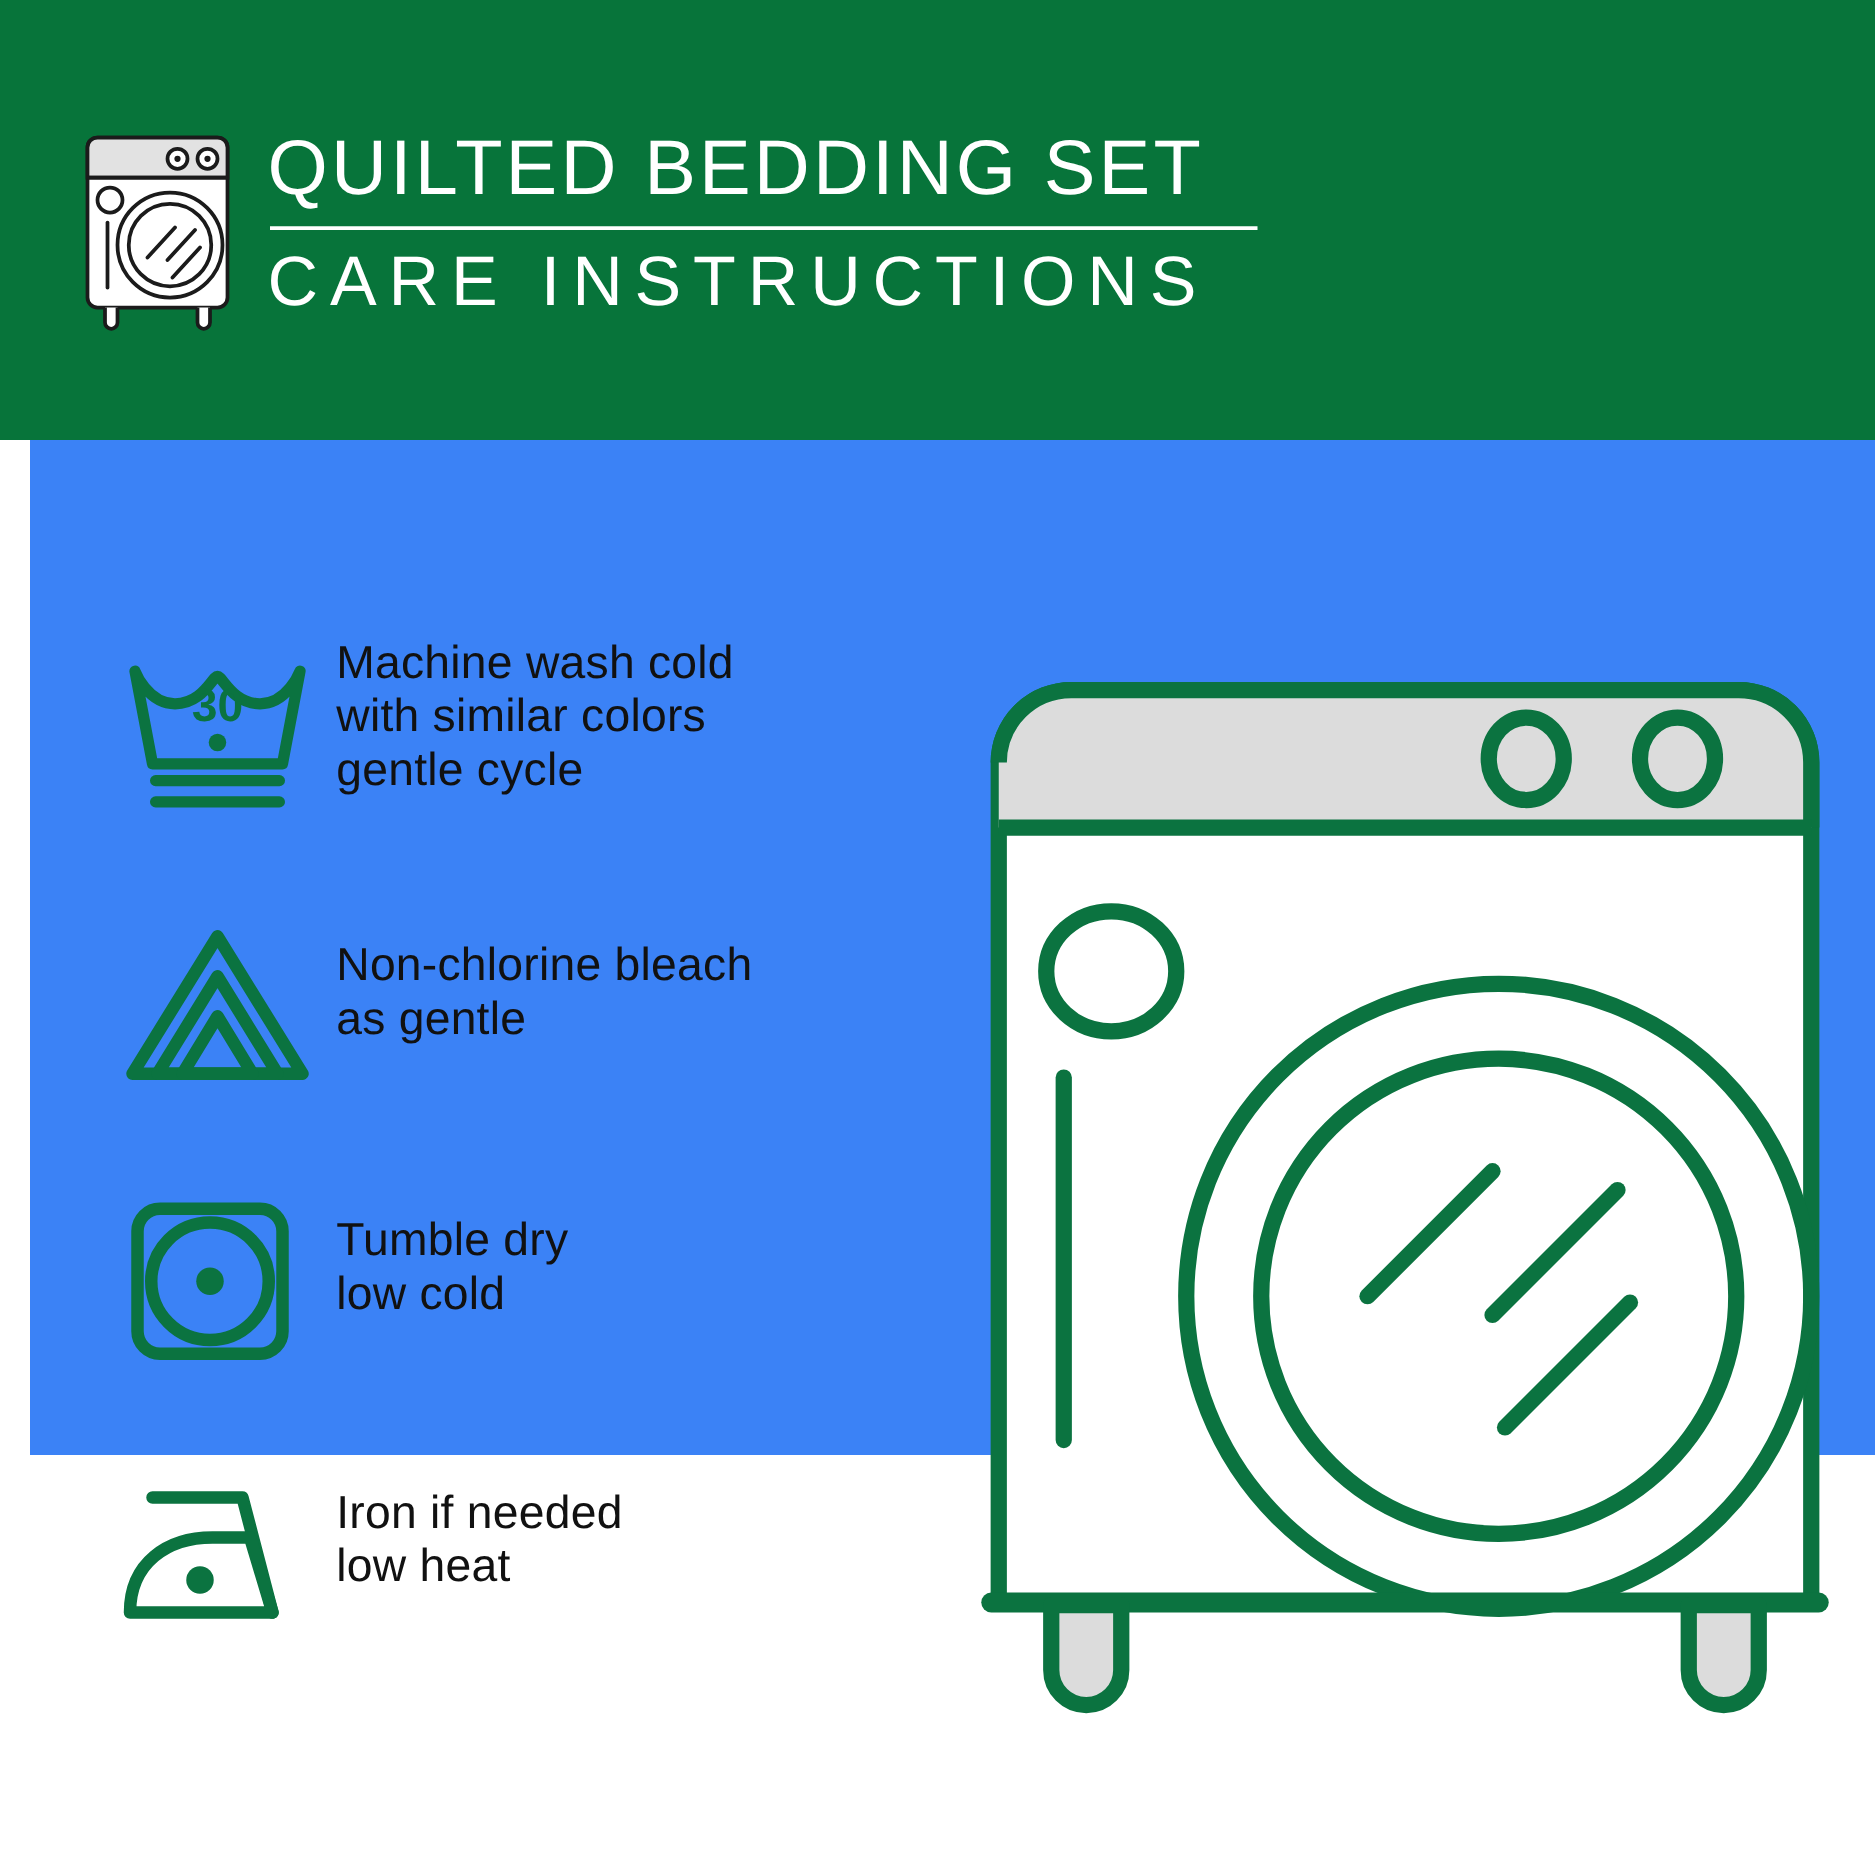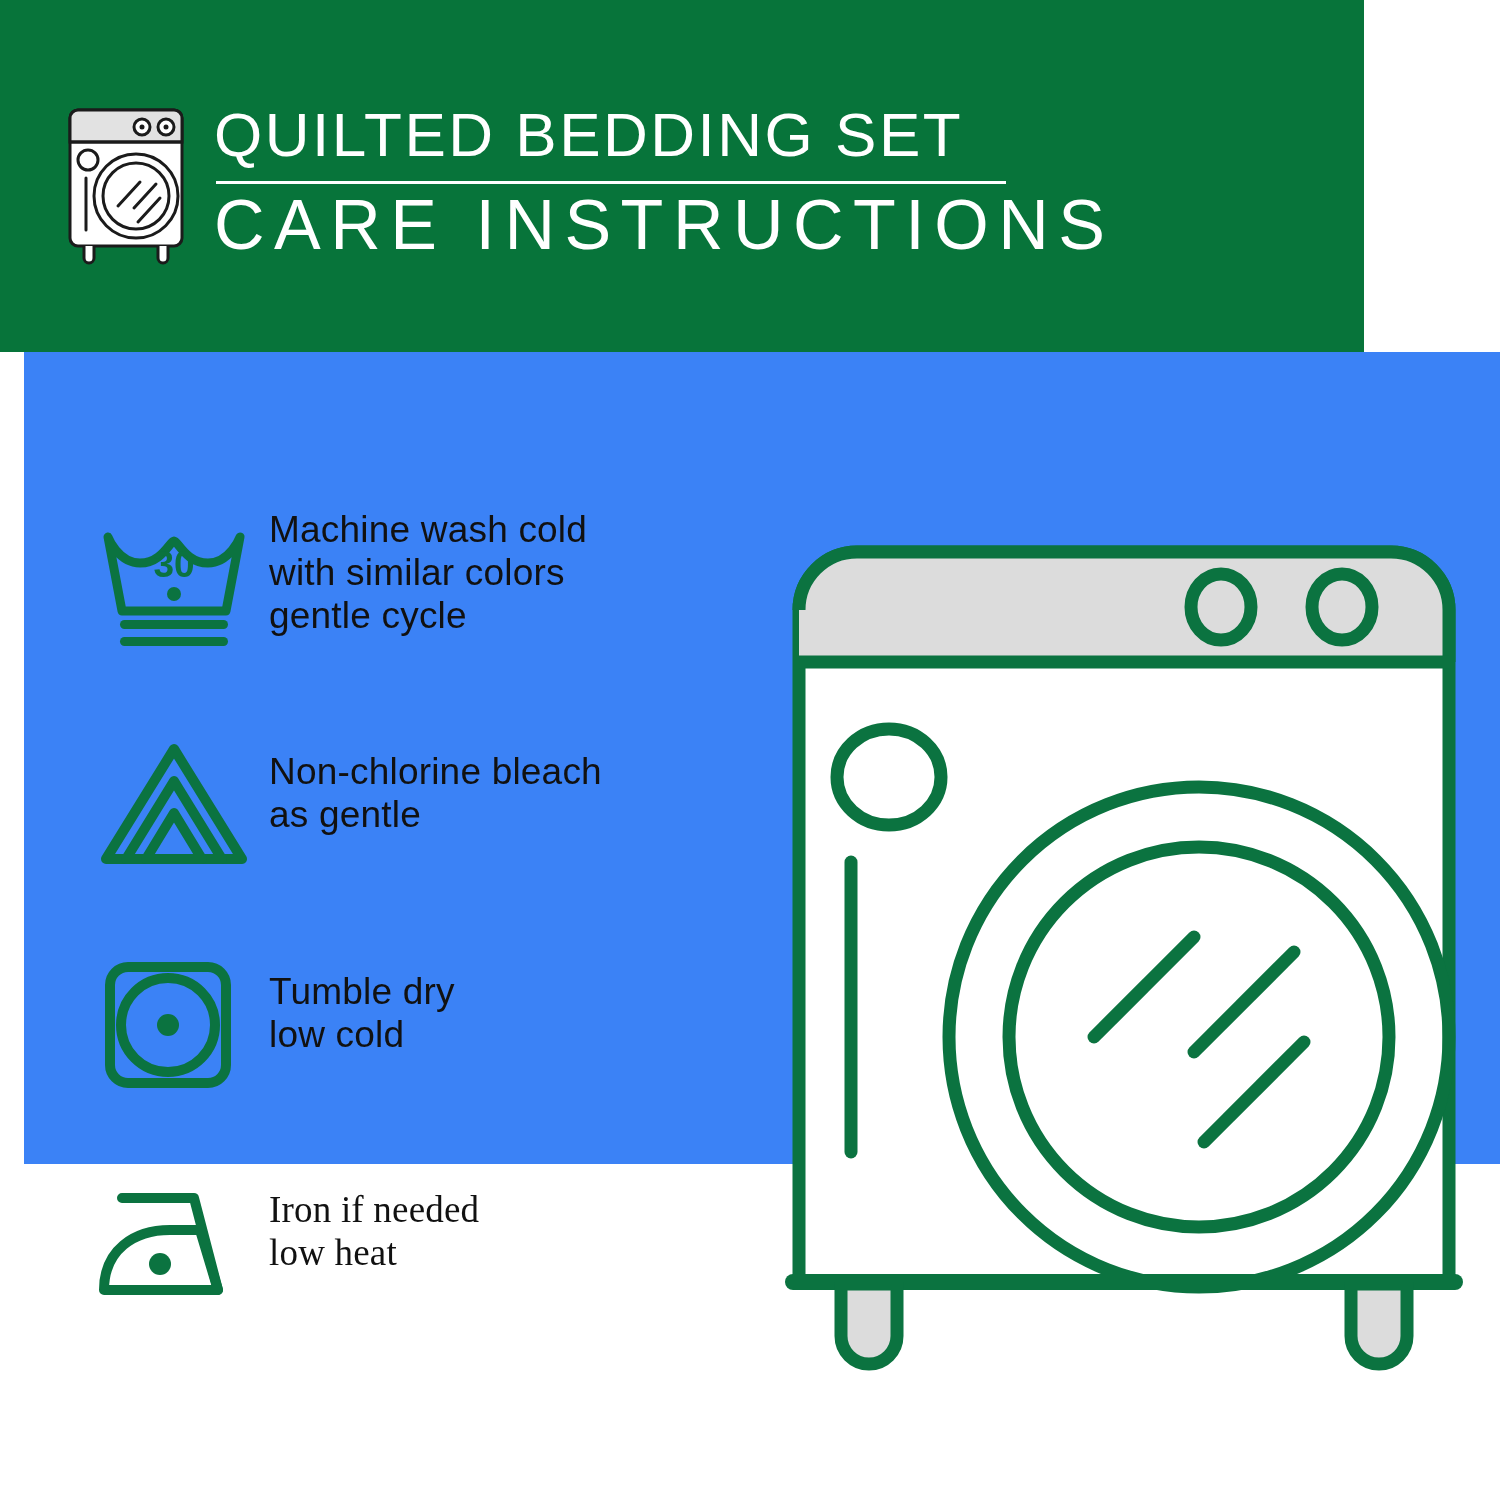--- a/index.html
+++ b/index.html
@@ -12,21 +12,21 @@
     height: 1500px;
     font-family: "Liberation Sans", sans-serif;
     overflow: hidden;
     position: relative;
   }
 
   
   .header {
     position: absolute;
     left: 0; top: 0;
-    width: 1364px;
+    width: 1500px;
     height: 352px;
     background: #07743a;
     box-sizing: border-box;
   }
   .header-inner {
     position: absolute;
     left: 60px;
     top: 96px;
     display: flex;
     align-items: flex-start;
@@ -52,21 +52,21 @@
     font-family: "Liberation Sans", sans-serif;
   }
   .title-rule {
     width: 790px;
     height: 3px;
     background: #ffffff;
     margin: 9px 0 6px 2px;
   }
   .title-sub {
     color: #ffffff;
-    font-size: 70px;
+    font-size: 56px;
     line-height: 70px;
     letter-spacing: 9.5px;
     font-weight: 400;
     white-space: nowrap;
     font-family: "Liberation Sans", sans-serif;
   }
 
   
   .content {
     position: absolute;
@@ -105,21 +105,21 @@
     line-height: 43px;
     font-weight: 400;
     letter-spacing: 0.2px;
     padding-top: 8px;
     white-space: pre-line;
     font-family: "Liberation Sans", sans-serif;
   }
   .care-row.r1 .care-label { padding-top: 6px; }
   .care-row.r2 .care-label { padding-top: 28px; }
   .care-row.r3 .care-label { padding-top: 28px; }
-  .care-row.r4 .care-label { padding-top: 26px; font-family: Liberation Serif, serif; }
+  .care-row.r4 .care-label { padding-top: 26px; }
 
   
   .machine-wrap {
     position: absolute;
     left: 745px;
     top: 140px;
     width: 710px;
     height: 900px;
   }
 

